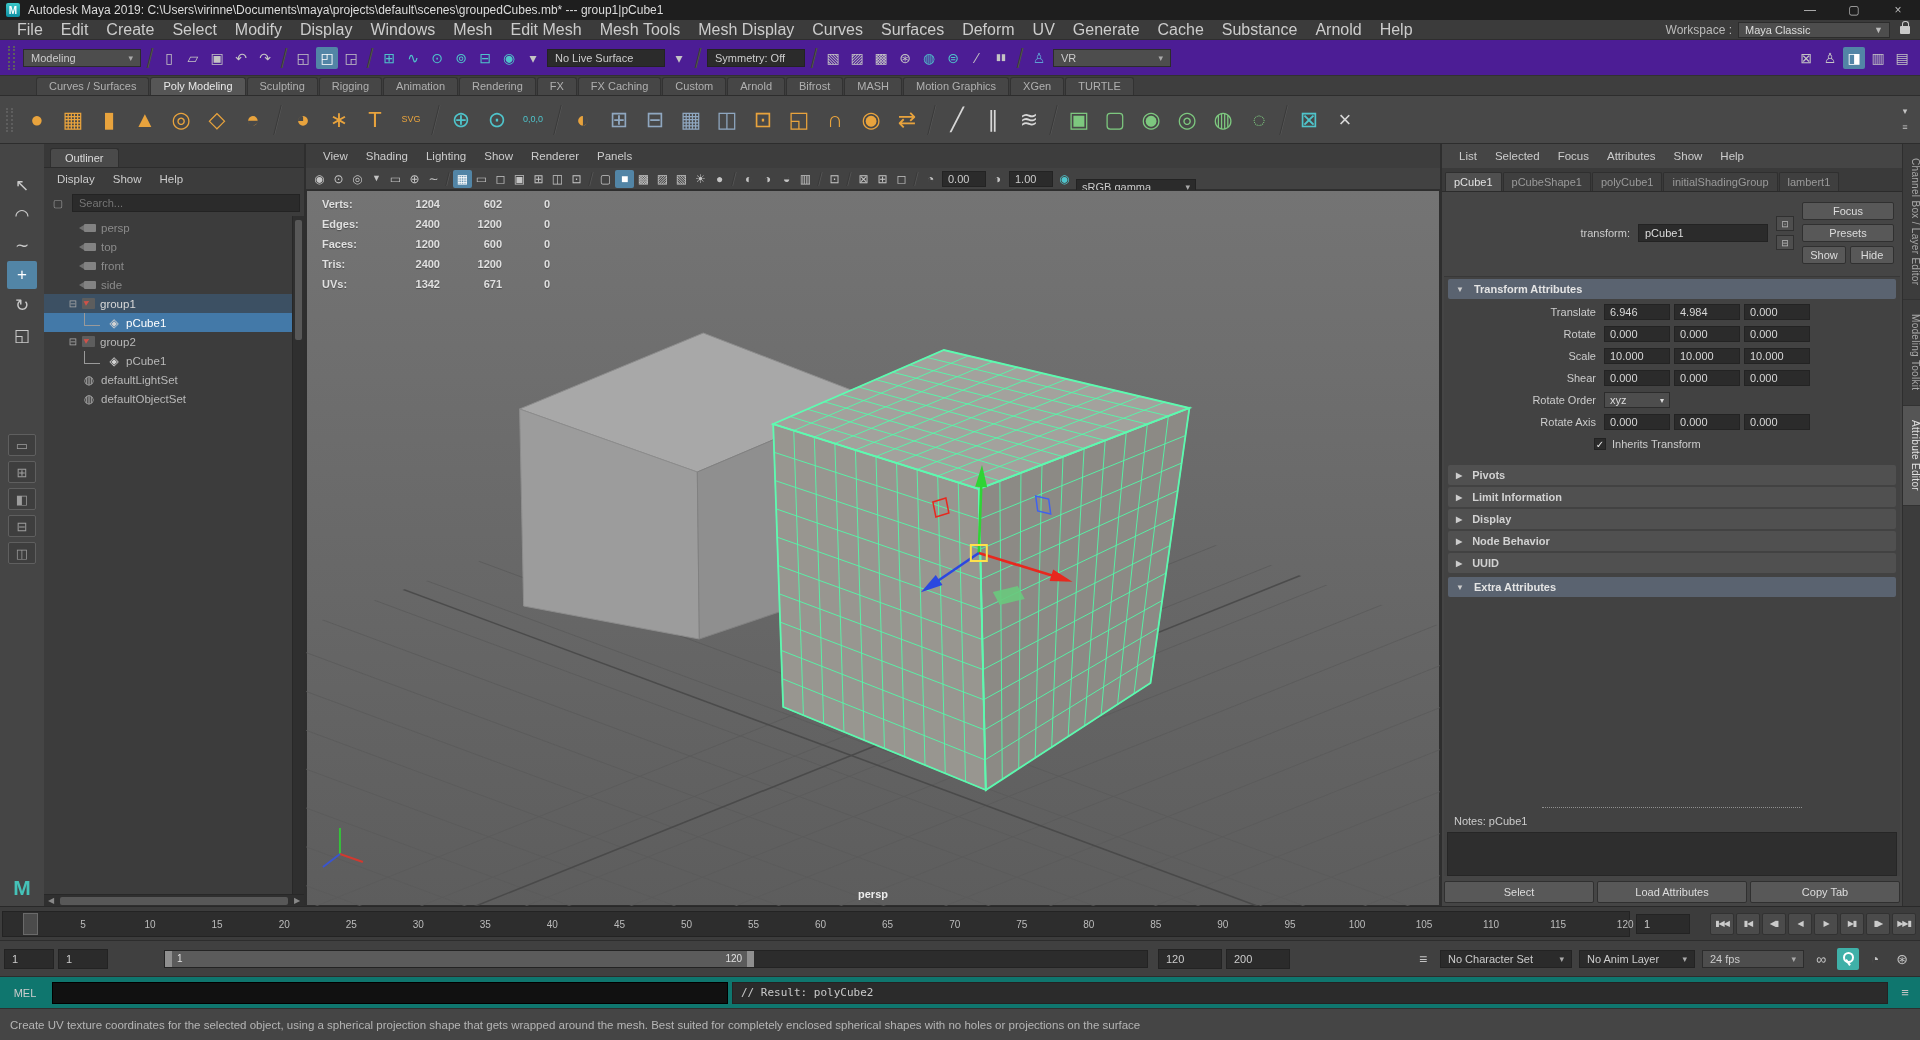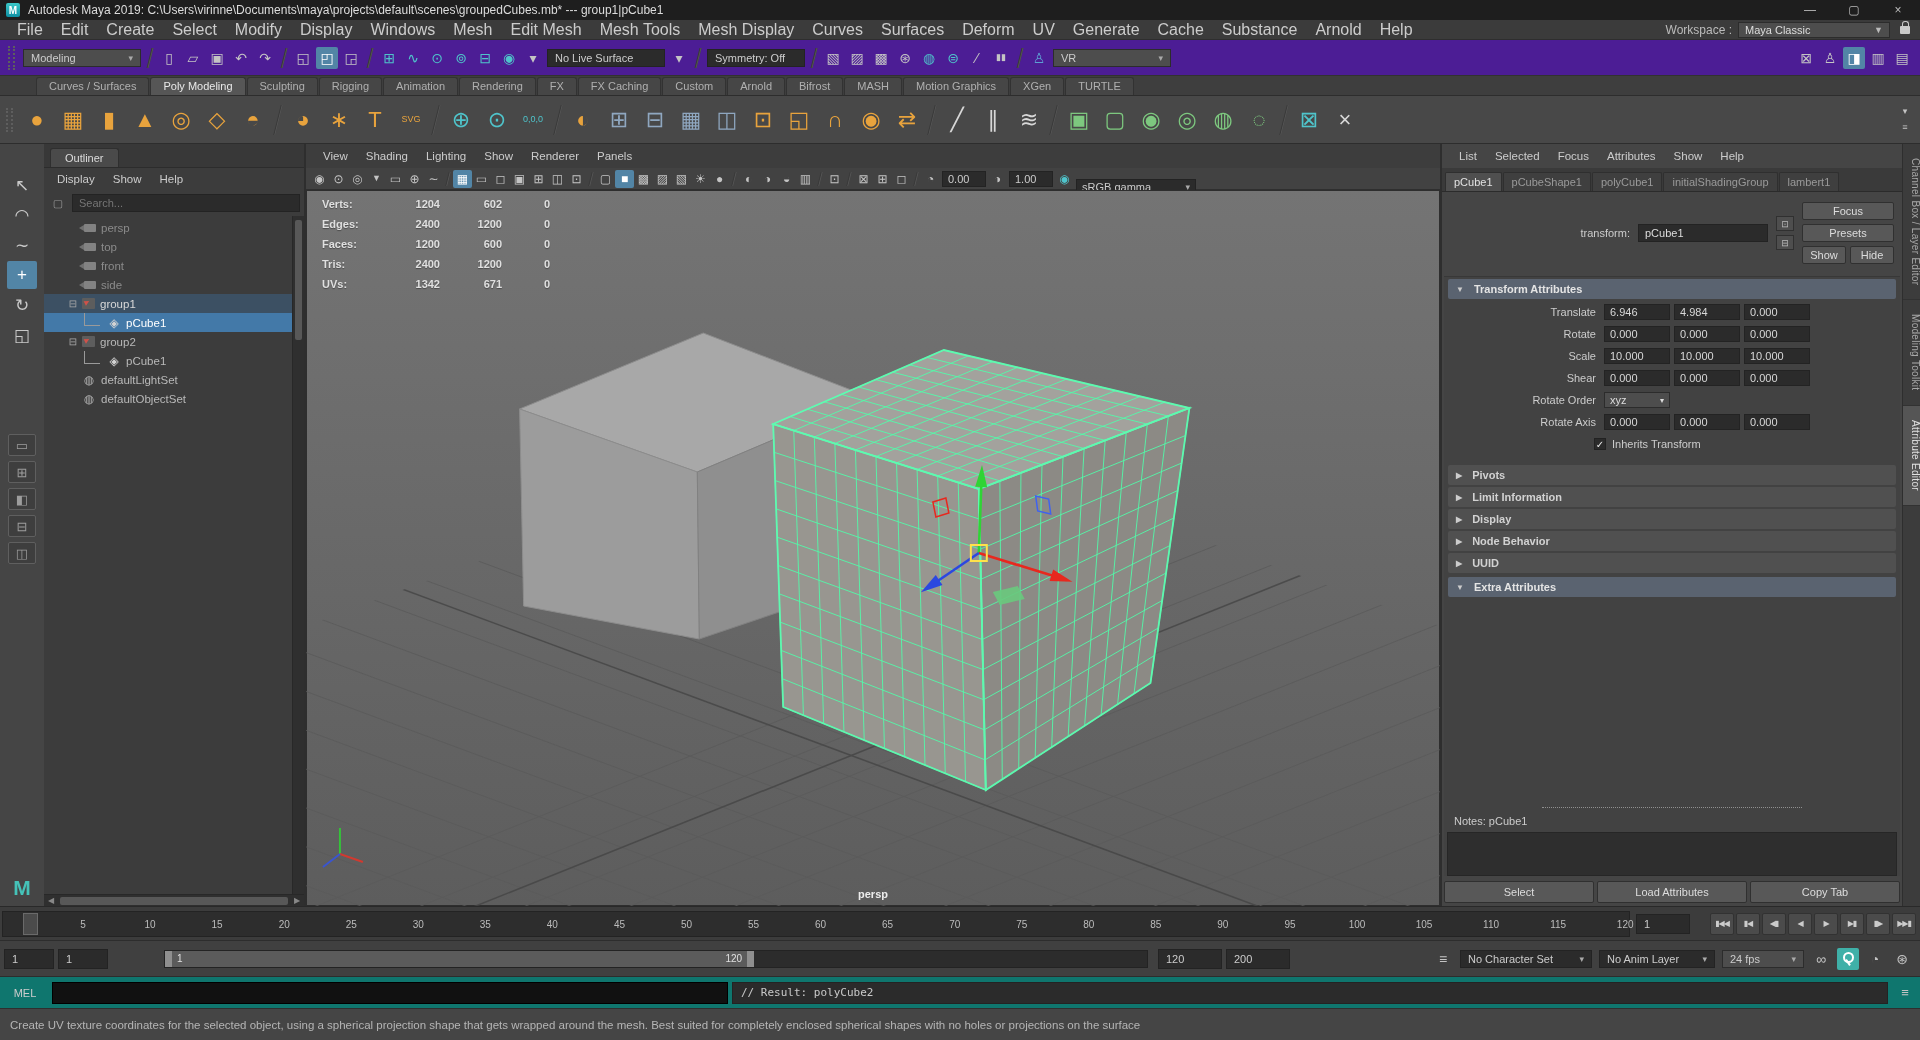--- a/index.html
+++ b/index.html
@@ -878,21 +878,21 @@
     <div class="range-right">
       <span class="icon">≡</span>
       <div class="fbox" style="width:132px">
         <span>No Character Set</span>
           <span class="dd">▾</span>
       </div>
       <div class="fbox" style="width:116px">
         <span>No Anim Layer</span>
           <span class="dd">▾</span>
       </div>
-      <div class="fbox selbox" style="width:82px">
+      <div class="fbox selbox" style="width:102px">
         <span>24 fps</span>
           <span class="dd">▾</span>
       </div>
       <span class="icon">∞</span>
       <span class="key-btn"></span>
       <span class="icon">◔</span>
       <span class="icon">⊛</span>
     </div>
   </div>
 

